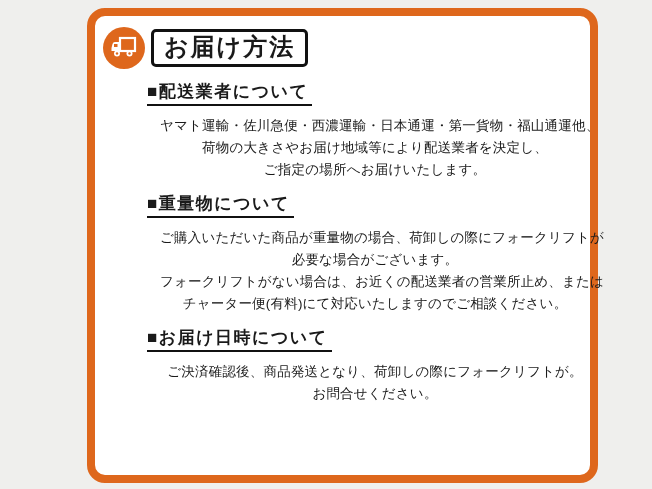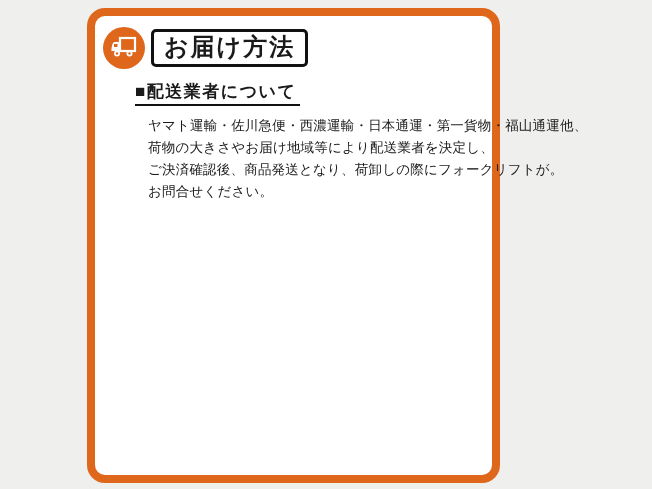--- a/index.html
+++ b/index.html
@@ -12,21 +12,21 @@
     overflow: hidden;
     background: #efefed;
     font-family: "Liberation Sans", sans-serif;
     color: #1a1a1a;
     position: relative;
   }
   .panel {
     position: absolute;
     left: 87px;
     top: 8px;
-    width: 413px;
+    width: 511px;
     height: 475px;
     box-sizing: border-box;
     background: #ffffff;
     border: 8px solid #de671c;
     border-radius: 18px;
   }
   .panel-header {
     display: flex;
     align-items: center;
     margin: 11px 0 0 8px;
@@ -46,21 +46,21 @@
     border: 3px solid #111;
     border-radius: 5px;
     background: #fff;
     padding: 1px 10px 3px 10px;
     font-size: 24px;
     font-weight: bold;
     letter-spacing: 2px;
     line-height: 1.2;
   }
   .sections {
-    margin: 4px 0 0 40px;
+    margin: 4px 0 0 52px;
   }
   .section { margin: 0; }
   .sec-heading {
     margin: 12px 0 9px 0;
     font-size: 17px;
     font-weight: bold;
     letter-spacing: 1.5px;
     line-height: 22px;
   }
   .sec-heading span {
@@ -70,20 +70,21 @@
     padding-right: 4px;
   }
   .sec-body {
     margin-left: 13px;
   }
   .line {
     font-size: 13.5px;
     line-height: 22px;
     letter-spacing: 0.2px;
     white-space: nowrap;
+    text-align: center;
   }
 </style>
 </head>
 <body>
 
 <div class="panel">
 
   <div class="panel-header">
     <div class="truck-badge">
       <svg width="32" height="32" viewBox="0 0 32 32" aria-hidden="true">
@@ -104,25 +105,40 @@
 
   <div class="sections">
 
     <div class="section">
       <div class="sec-heading">
         <span>■配送業者について</span>
       </div>
       <div class="sec-body">
         <div class="line">ヤマト運輸・佐川急便・西濃運輸・日本通運・第一貨物・福山通運他、</div>
         <div class="line">荷物の大きさやお届け地域等により配送業者を決定し、</div>
+        <div class="line">ご指定の場所へお届けいたします。</div>
       </div>
     </div>
 
+    <div class="section">
+      <div class="sec-heading">
+        <span>■重量物について</span>
+      </div>
+      <div class="sec-body">
+        <div class="line">ご購入いただいた商品が重量物の場合、荷卸しの際にフォークリフトが</div>
+        <div class="line">必要な場合がございます。</div>
+        <div class="line">フォークリフトがない場合は、お近くの配送業者の営業所止め、または</div>
+        <div class="line">チャーター便(有料)にて対応いたしますのでご相談ください。</div>
+      </div>
+    </div>
 
     <div class="section">
+      <div class="sec-heading">
+        <span>■お届け日時について</span>
+      </div>
       <div class="sec-body">
         <div class="line">ご決済確認後、商品発送となり、荷卸しの際にフォークリフトが。</div>
         <div class="line">お問合せください。</div>
       </div>
     </div>
 
   </div>
 </div>
 
 </body></html>

